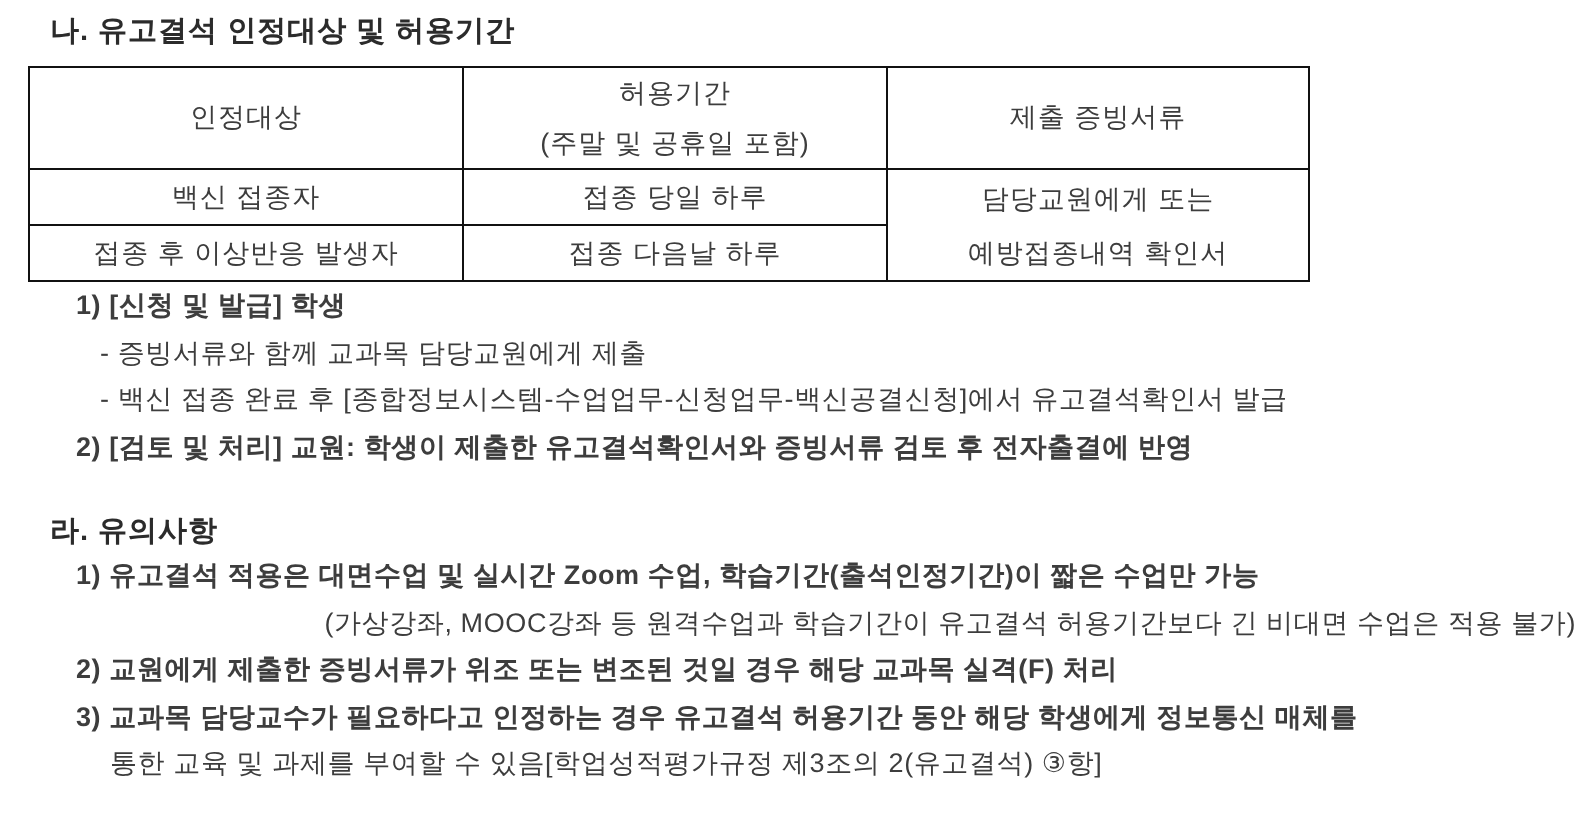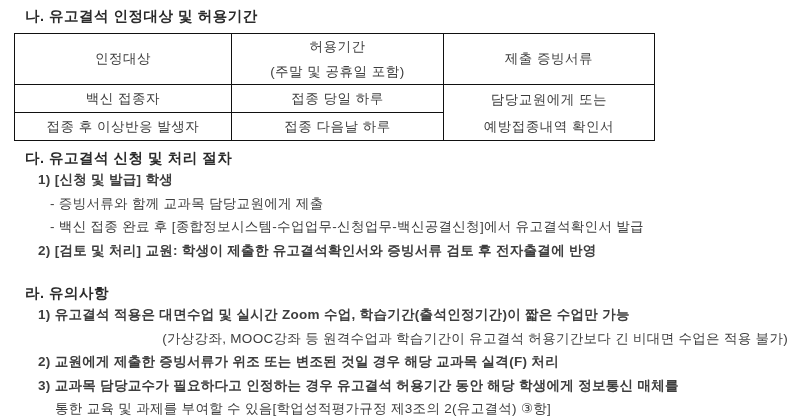--- a/index.html
+++ b/index.html
@@ -89,21 +89,20 @@
         <div>예방접종내역 확인서</div>
       </td>
     </tr>
     <tr class="data-row">
       <td>접종 후 이상반응 발생자</td>
       <td>접종 다음날 하루</td>
     </tr>
   </tbody>
     </table>
 
-  <div class="sec-title sec-title-da">다. 유고결석 신청 및 처리 절차</div>
 
   <div class="line indent-l1">1) [신청 및 발급] 학생</div>
   <div class="line indent-l2">- 증빙서류와 함께 교과목 담당교원에게 제출</div>
   <div class="line indent-l2">- 백신 접종 완료 후 [종합정보시스템-수업업무-신청업무-백신공결신청]에서 유고결석확인서 발급</div>
   <div class="line indent-l1">2) [검토 및 처리] 교원: 학생이 제출한 유고결석확인서와 증빙서류 검토 후 전자출결에 반영</div>
 
   <div class="sec-title sec-title-ra">라. 유의사항</div>
 
   <div class="line indent-l1">1) 유고결석 적용은 대면수업 및 실시간 Zoom 수업, 학습기간(출석인정기간)이 짧은 수업만 가능</div>
   <div class="line indent-l2b">(가상강좌, MOOC강좌 등 원격수업과 학습기간이 유고결석 허용기간보다 긴 비대면 수업은 적용 불가)</div>

